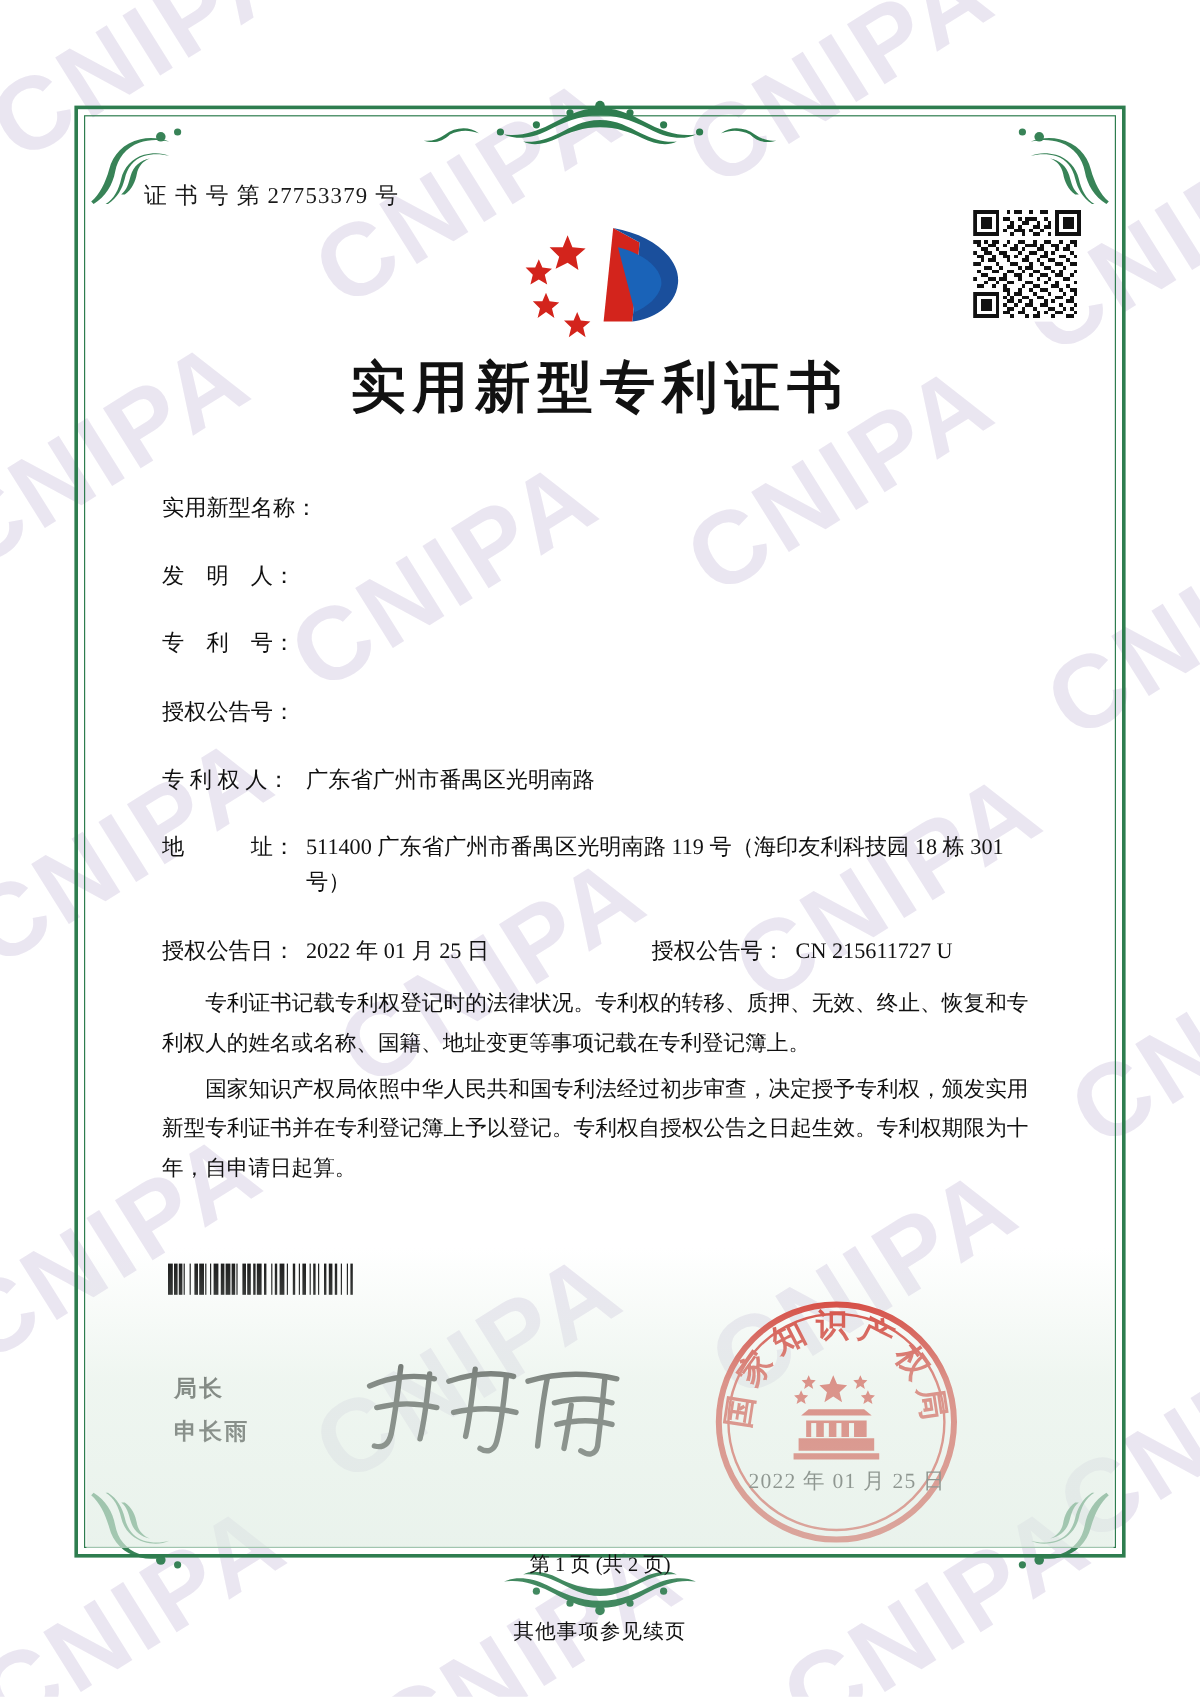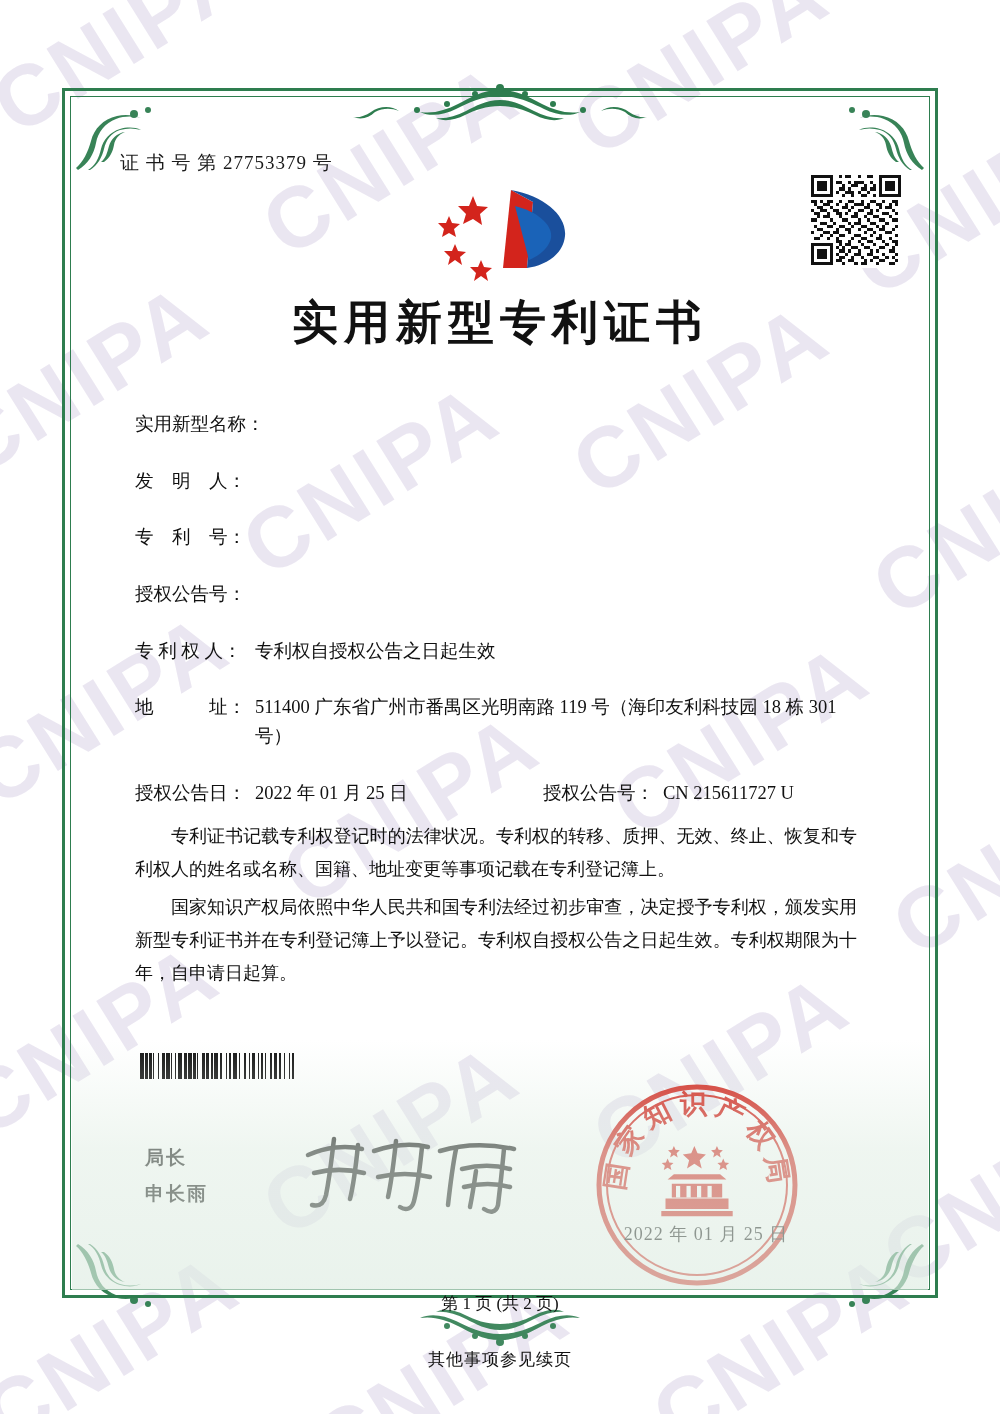--- a/index.html
+++ b/index.html
@@ -598,21 +598,21 @@
       <span class="field-label">发　明　人：</span>
     </div>
     <div class="field-row">
       <span class="field-label">专　利　号：</span>
     </div>
     <div class="field-row">
       <span class="field-label">授权公告号：</span>
     </div>
     <div class="field-row">
       <span class="field-label">专 利 权 人：</span>
-      <span class="field-value">专利权自授权公告之日起生效</span>
+      <span class="field-value">广东省广州市番禺区光明南路</span>
     </div>
     <div class="field-row">
       <span class="field-label">地　　　址：</span>
       <span class="field-value">511400 广东省广州市番禺区光明南路 119 号（海印友利科技园 18 栋 301 号）</span>
     </div>
     <div class="field-row two-col">
       <span class="field-label">授权公告日：</span>
       <span class="field-value">2022 年 01 月 25 日</span>
       <span class="field-label2">授权公告号：</span>
       <span class="field-value2">CN 215611727 U</span>

